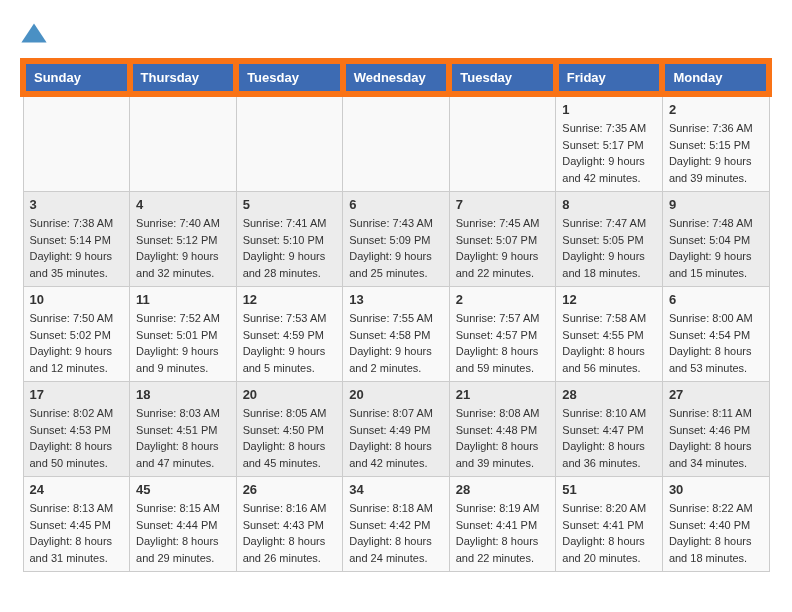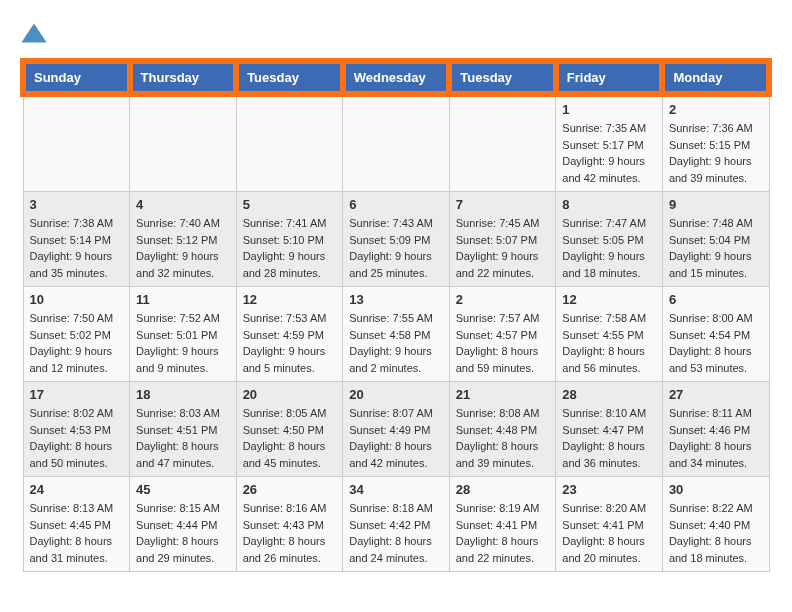--- a/index.html
+++ b/index.html
@@ -238,21 +238,21 @@
         </td>
         <td>
           <span class="day-number">34</span>
           <div class="day-info">Sunrise: 8:18 AM<br>Sunset: 4:42 PM<br>Daylight: 8 hours and 24 minutes.</div>
         </td>
         <td>
           <span class="day-number">28</span>
           <div class="day-info">Sunrise: 8:19 AM<br>Sunset: 4:41 PM<br>Daylight: 8 hours and 22 minutes.</div>
         </td>
         <td>
-          <span class="day-number">23</span>
+          <span class="day-number">51</span>
           <div class="day-info">Sunrise: 8:20 AM<br>Sunset: 4:41 PM<br>Daylight: 8 hours and 20 minutes.</div>
         </td>
         <td>
           <span class="day-number">30</span>
           <div class="day-info">Sunrise: 8:22 AM<br>Sunset: 4:40 PM<br>Daylight: 8 hours and 18 minutes.</div>
         </td>
       </tr>
     </tbody>
 </table>
 

